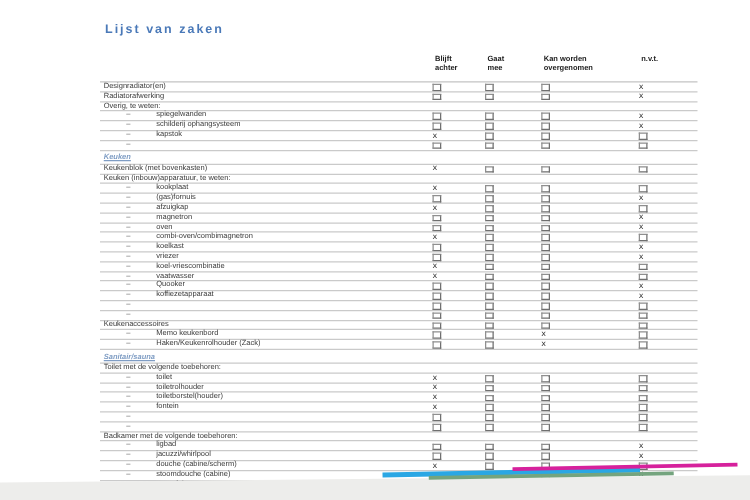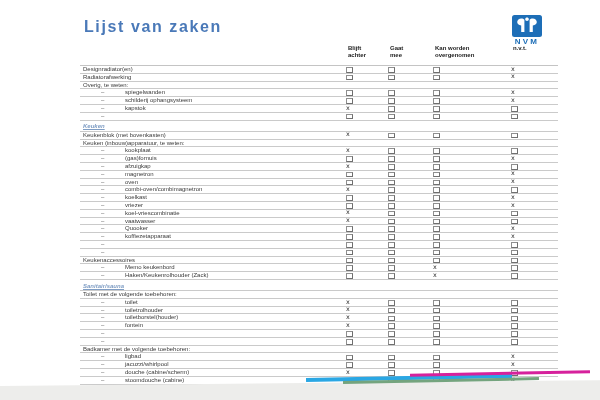--- a/index.html
+++ b/index.html
@@ -6,21 +6,21 @@
   body{
     width:600px;height:400px;overflow:hidden;background:#ffffff;
     font-family:"Liberation Sans","DejaVu Sans",sans-serif;
     -webkit-font-smoothing:antialiased;
   }
   #stage{position:relative;width:600px;height:400px;background:#fff;overflow:hidden;}
 
   
   .doc-title{
     position:absolute;left:84px;top:18px;margin:0;
-    font-size:16px;font-weight:bold;letter-spacing:1.6px;color:#4a79b8;
+    font-size:10px;font-weight:bold;letter-spacing:1.6px;color:#4a79b8;
   }
 
   
   .logo{position:absolute;left:511px;top:15px;width:32px;text-align:center;}
   .logo .mark{width:30px;height:22px;display:block;margin:0 auto;}
   .logo .word{font-size:8px;font-weight:bold;color:#1d6eb7;letter-spacing:2.2px;margin-top:0px;}
 
   
   .colhead{position:absolute;top:45px;font-size:6px;line-height:6.5px;font-weight:bold;color:#222;white-space:nowrap;}
   .colhead span{display:block;}
@@ -67,29 +67,20 @@
     background:#ededeb;transform:rotate(-0.55deg);transform-origin:left top;
   }
 </style>
 </head>
 <body>
 
 <div id="stage">
 
   <h1 class="doc-title" style="color: rgb(74, 121, 184);">Lijst van zaken</h1>
 
-  <div class="logo">
-    <svg class="mark" viewBox="0 0 30 22" xmlns="http://www.w3.org/2000/svg">
-      <rect x="0" y="0" width="30" height="22" rx="2.5" fill="#1d6eb7"></rect>
-      <path d="M9.2 17 L9.2 10.5 C6.6 10.3 5.2 8.8 5.2 7 C5.2 4.9 7 3.4 9.3 3.4 C10.6 3.4 11.7 3.9 12.4 4.8 L12.4 17 Z" fill="#ffffff"></path>
-      <path d="M20.8 17 L20.8 10.5 C23.4 10.3 24.8 8.8 24.8 7 C24.8 4.9 23 3.4 20.7 3.4 C19.4 3.4 18.3 3.9 17.6 4.8 L17.6 17 Z" fill="#ffffff"></path>
-      <path d="M15 2.6 C16 2.6 16.8 3.3 16.8 4.3 C16.8 5.3 16 6 15 6 C14 6 13.2 5.3 13.2 4.3 C13.2 3.3 14 2.6 15 2.6 Z" fill="#ffffff"></path>
-    </svg>
-    <div class="word" style="color: rgb(29, 110, 183);">NVM</div>
-  </div>
 
   <div class="colhead" id="ch0">
     <span>Blijft</span>
     <span>achter</span>
   </div>
   <div class="colhead" id="ch1">
     <span>Gaat</span>
     <span>mee</span>
   </div>
   <div class="colhead" id="ch2">

